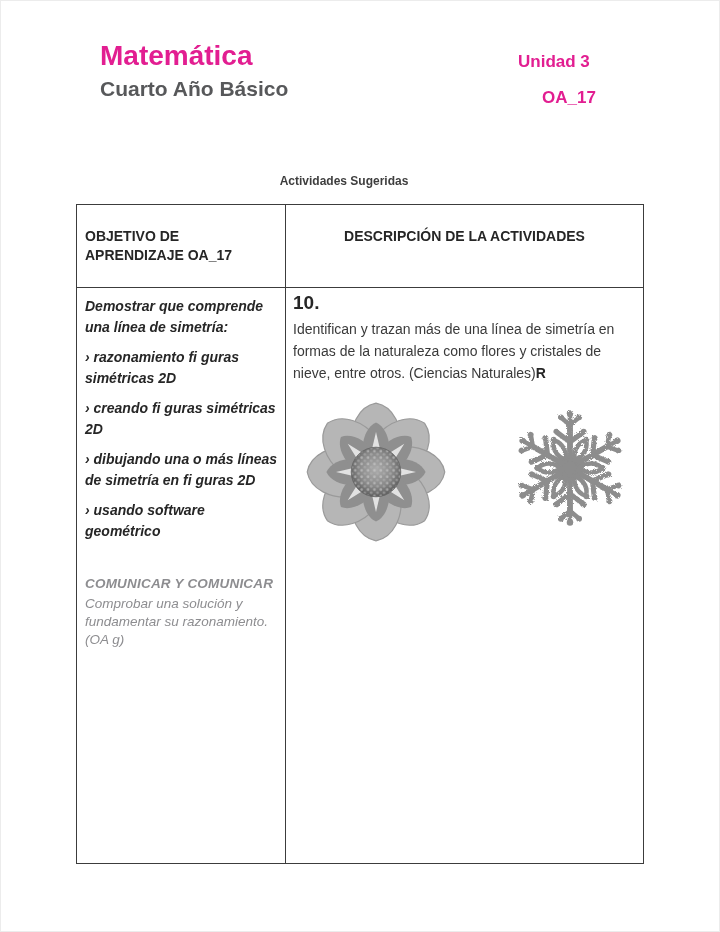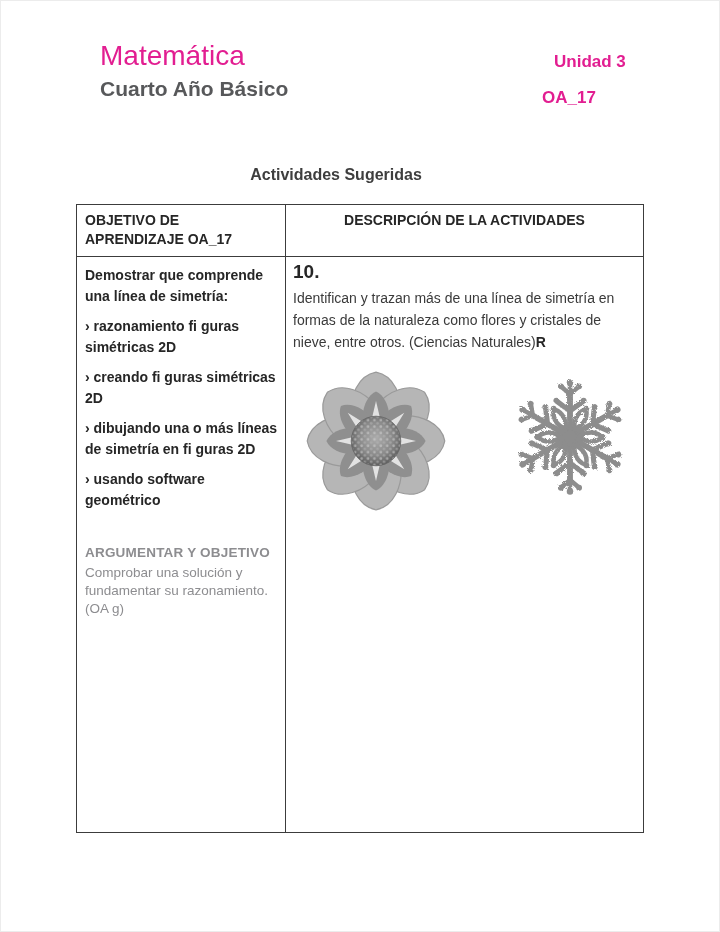--- a/index.html
+++ b/index.html
@@ -5,52 +5,52 @@
   html,body { margin:0; padding:0; background:#ffffff; }
   .page {
     position:relative; width:720px; height:932px; margin:0 auto;
     background:#ffffff; overflow:hidden;
     font-family:"Liberation Sans", sans-serif;
     box-shadow:0 0 0 1px #ececec inset;
   }
 
   
   .brand { position:absolute; left:100px; top:40px; }
-  .brand-title { font-size:28px; font-weight:normal; color:#E21E91; line-height:32px; }
+  .brand-title { font-size:28px; font-weight:bold; color:#E21E91; line-height:32px; }
   .brand-subtitle { font-size:21px; font-weight:bold; color:#57585A; line-height:24px; margin-top:5px; }
   .unit-block { position:absolute; left:518px; top:52px; font-size:17px; font-weight:bold; color:#E21E91; }
-  .unit-line { line-height:20px;margin-left:36px; }
+  .unit-line { line-height:20px; }
   .oa-line { line-height:20px; margin-top:16px;margin-left:24px; }
 
   
   .section-title {
-    position:absolute; top:166px; left:0; width:672px; margin:0;
-    text-align:center; font-size:16px; font-weight:bold; color:#3E3E3E;
+    position:absolute; top:166px; left:0; width:672px; margin:8px;
+    text-align:center; font-size:12px; font-weight:bold; color:#3E3E3E;
   }
 
   
   .activities-table {
     position:absolute; left:76px; top:204px; width:567px;
     border-collapse:collapse; table-layout:fixed;
   }
   .activities-table th, .activities-table td {
     border:1.5px solid #3C3C3C; vertical-align:top;
   }
   th.col-obj  { width:209px; }
   th.col-desc { width:358px; }
   .activities-table thead th {
-    height:52px; box-sizing:border-box; padding:6px 8px;
+    height:52px; box-sizing:border-box; padding:22px 8px;
     font-size:14px; line-height:19px; color:#262626; font-weight:bold;
   }
   th.col-obj  { text-align:left; }
   th.col-desc { }
   .activities-table tbody td { height:576px; box-sizing:border-box; }
 
   
-  .obj-cell { padding:8px 4px 0 8px; }
+  .obj-cell { padding:8px 4px 0 8px;font-style:italic; }
   .obj-cell p {
     margin:0 0 9px 0; font-size:14px; font-weight:bold;
     color:#262626; line-height:21px;
   }
   .note { margin-top:33px; color:#8D8D90; }
   .note-title { font-size:13.5px; font-weight:bold; line-height:17px; letter-spacing:0.2px; }
   .note-body  { font-size:13.5px; line-height:18px; margin-top:3px; width:196px; }
 
   
   .desc-cell { padding:4px 7px 0 7px; }
@@ -88,21 +88,21 @@
     </thead>
     <tbody>
       <tr>
         <td class="obj-cell">
           <p>Demostrar que comprende una línea de simetría:</p>
           <p>› razonamiento fi guras simétricas 2D</p>
           <p>› creando fi guras simétricas 2D</p>
           <p>› dibujando una o más líneas de simetría en fi guras 2D</p>
           <p>› usando software geométrico</p>
           <div class="note">
-            <div class="note-title">ARGUMENTAR Y OBJETIVO</div>
+            <div class="note-title">COMUNICAR Y COMUNICAR</div>
             <div class="note-body">Comprobar una solución y fundamentar su razonamiento. (OA g)</div>
           </div>
         </td>
         <td class="desc-cell">
           <p class="activity-number">10.</p>
           <p class="activity-desc"><span>Identifican y trazan más de una línea de simetría en formas de la naturaleza como flores y cristales de nieve, entre otros. (Ciencias Naturales)</span><span class="suffix">R</span></p>
 
           <div class="images-row">
 
             <span class="flower-wrap">

